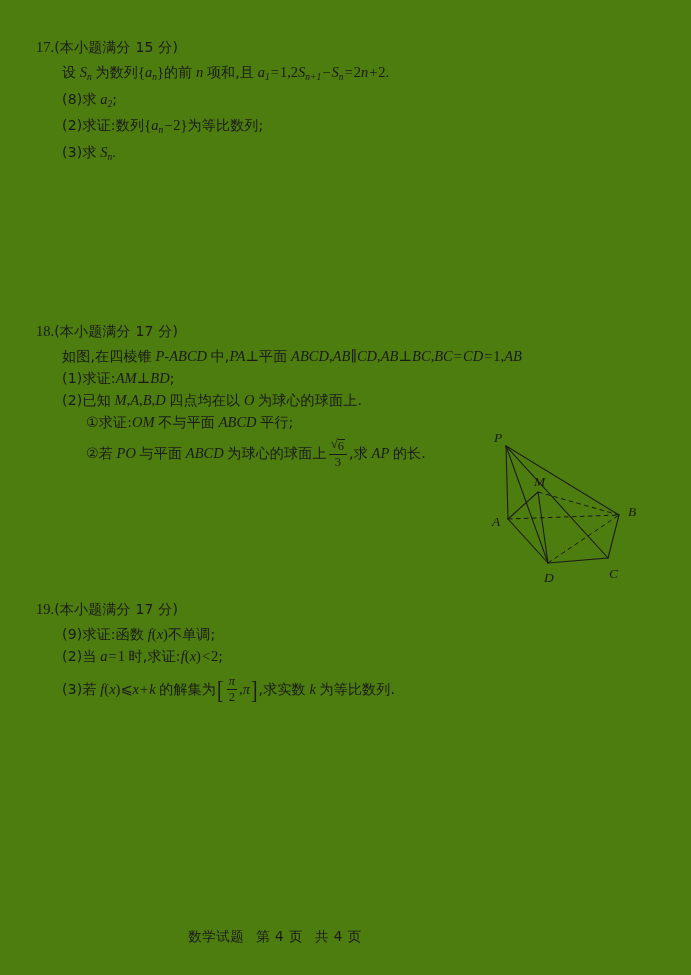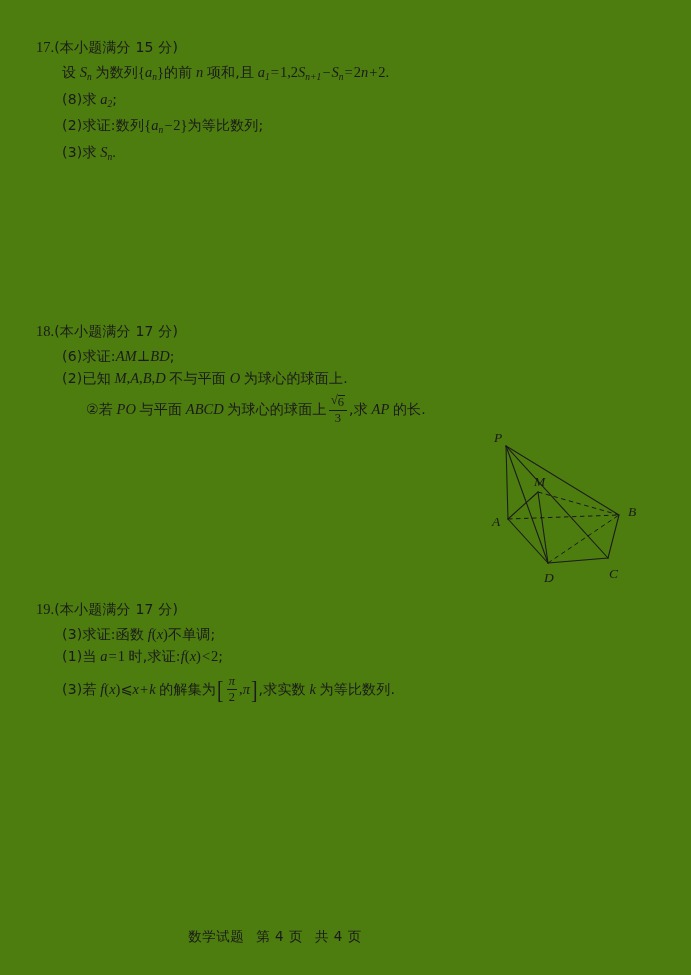--- a/index.html
+++ b/index.html
@@ -162,30 +162,36 @@
     <div class="qline">
       <span class="cjk">(3)求</span>&nbsp;<i>S</i><span class="sub-i">n</span>.
     </div>
   </div>
 
   <div class="problem" style="top:284px;margin-top:34px;">
     <div class="qhead">
       <span class="num">18.</span><span class="cjk">(本小题满分 17 分)</span>
     </div>
 
-
-
-    <div class="qline">
-      <span class="cjk">(6)求证:</span><i>AM</i>⊥<i>BD</i><span class="cjk">;</span>
-    </div>
-
-    <div class="qline">
-      <span class="cjk">(2)已知</span>&nbsp;<i>M</i>,<i>A</i>,<i>B</i>,<i>D</i>&nbsp;<span class="cjk">不与平面</span>&nbsp;<i>O</i>&nbsp;<span class="cjk">为球心的球面上.</span>
-    </div>
-
+    <div class="qline">
+      <span class="cjk">如图,在四棱锥</span>&nbsp;<i>P-ABCD</i>&nbsp;<span class="cjk">中,</span><i>PA</i>⊥<span class="cjk">平面</span>&nbsp;<i>ABCD</i>,<i>AB</i>∥<i>CD</i>,<i>AB</i>⊥<i>BC</i>,<i>BC</i><span class="op">=</span><i>CD</i><span class="op">=</span>1,<i>AB</i>
+    </div>
+
+
+    <div class="qline">
+      <span class="cjk">(1)求证:</span><i>AM</i>⊥<i>BD</i><span class="cjk">;</span>
+    </div>
+
+    <div class="qline">
+      <span class="cjk">(2)已知</span>&nbsp;<i>M</i>,<i>A</i>,<i>B</i>,<i>D</i>&nbsp;<span class="cjk">四点均在以</span>&nbsp;<i>O</i>&nbsp;<span class="cjk">为球心的球面上.</span>
+    </div>
+
+    <div class="qline sub">
+      <span class="cjk">①求证:</span><i>OM</i>&nbsp;<span class="cjk">不与平面</span>&nbsp;<i>ABCD</i>&nbsp;<span class="cjk">平行;</span>
+    </div>
 
     <div class="qline sub" style="line-height:40px;">
       <span class="cjk">②若</span>&nbsp;<i>PO</i>&nbsp;<span class="cjk">与平面</span>&nbsp;<i>ABCD</i>&nbsp;<span class="cjk">为球心的球面上</span><span class="frac"><span class="top"><span class="radsign">√</span><span class="sqrt">6</span></span><span class="bot">3</span></span><span class="cjk">,求</span>&nbsp;<i>AP</i>&nbsp;<span class="cjk">的长.</span>
     </div>
   </div>
 
   <div id="figure">
     <svg width="186" height="170" viewBox="0 0 186 170">
       <g stroke="#1a1a1a" stroke-width="1.05" fill="none" stroke-linecap="round">
 
@@ -215,25 +221,25 @@
     </svg>
   </div>
 
   <div class="problem" style="top:596px;">
     <div class="qhead">
       <span class="num">19.</span><span class="cjk">(本小题满分 17 分)</span>
     </div>
 
 
     <div class="qline">
-      <span class="cjk">(3)求证:函数</span>&nbsp;<i>f</i>(<i>x</i>)<span class="cjk">不单调;</span>
-    </div>
-
-    <div class="qline">
-      <span class="cjk">(1)当</span>&nbsp;<i>a</i><span class="op">=</span>1&nbsp;<span class="cjk">时,求证:</span><i>f</i>(<i>x</i>)<span class="op">&lt;</span>2<span class="cjk">;</span>
+      <span class="cjk">(9)求证:函数</span>&nbsp;<i>f</i>(<i>x</i>)<span class="cjk">不单调;</span>
+    </div>
+
+    <div class="qline">
+      <span class="cjk">(2)当</span>&nbsp;<i>a</i><span class="op">=</span>1&nbsp;<span class="cjk">时,求证:</span><i>f</i>(<i>x</i>)<span class="op">&lt;</span>2<span class="cjk">;</span>
     </div>
 
     <div class="qline" style="line-height:44px;">
       <span class="cjk">(3)若</span>&nbsp;<i>f</i>(<i>x</i>)⩽<i>x</i><span class="op">+</span><i>k</i>&nbsp;<span class="cjk">的解集为</span><span class="bigbr">[</span><span class="frac"><span class="top"><i>π</i></span><span class="bot">2</span></span><span>,<i>π</i></span><span class="bigbr">]</span><span class="cjk">,求实数</span>&nbsp;<i>k</i>&nbsp;<span class="cjk">为等比数列.</span>
     </div>
   </div>
 
   <div id="footer">
     <span>数学试题</span><span class="gap"></span><span>第 4 页</span><span class="gap"></span><span>共 4 页</span>
   </div>

